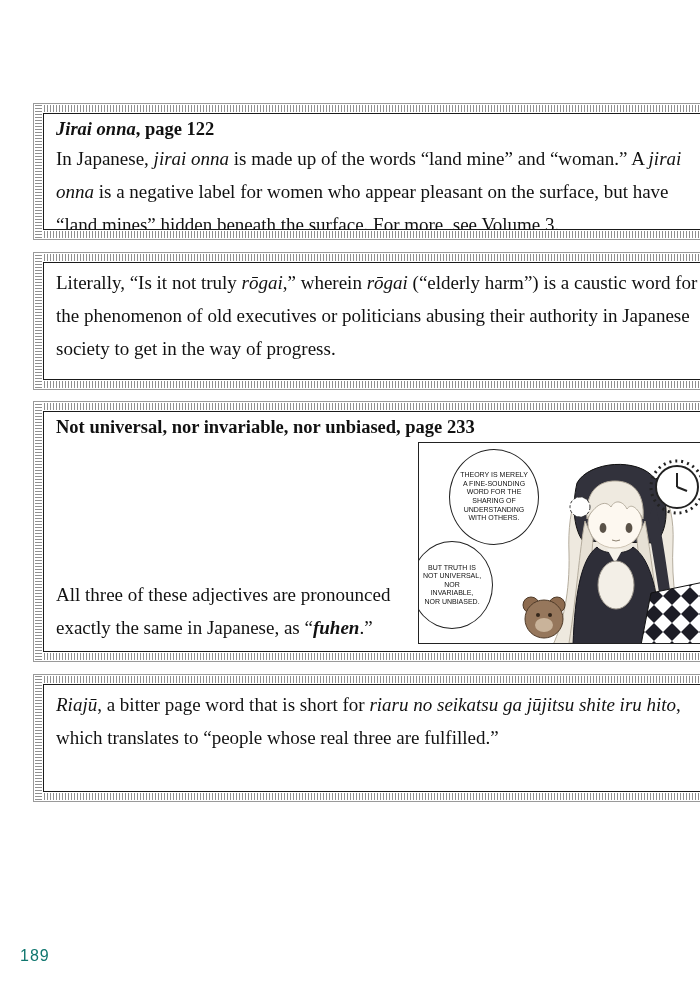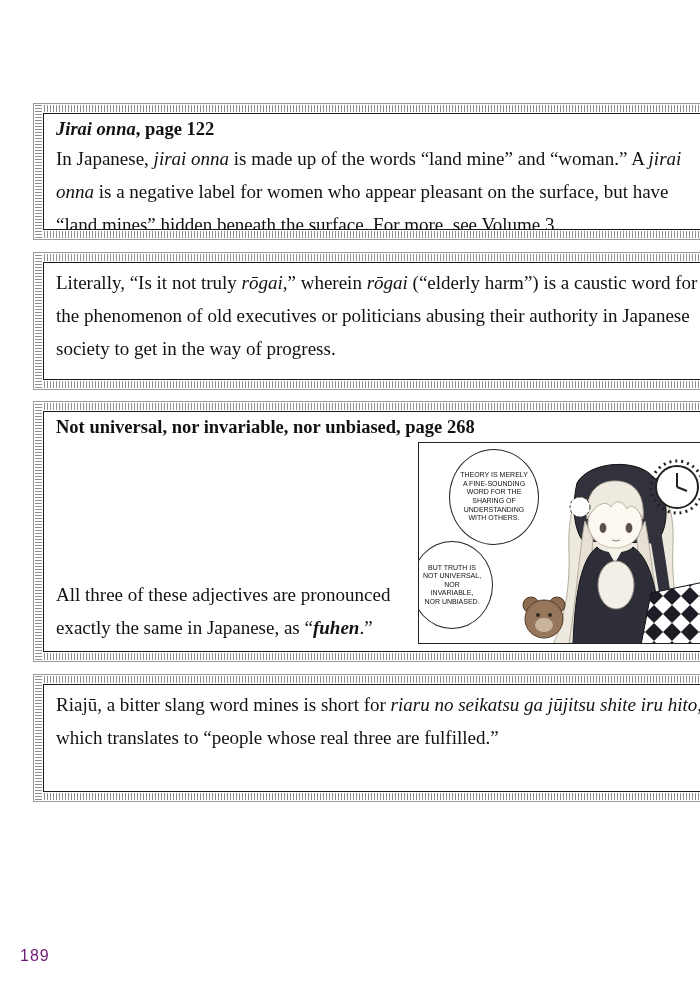--- a/index.html
+++ b/index.html
@@ -27,21 +27,21 @@
   .panel svg { position:absolute; right:0; top:0; }
 
   .bubble { position:absolute; background:#fff; border:1px solid #222; border-radius:50%;
             display:flex; align-items:center; justify-content:center; text-align:center;
             font-family:"Liberation Sans", sans-serif; font-size:7px; line-height:1.22;
             padding:10px; color:#111; }
   .b1 { left:30px; top:6px;  width:90px;  height:96px; }
   .b2 { left:-8px; top:98px; width:82px;  height:88px; }
 
   .pagenum { position:absolute; left:20px; top:947px; font-family:"Liberation Sans", sans-serif;
-             font-size:16px; color:#701a75; letter-spacing:1px; }
+             font-size:16px; color:#0f766e; letter-spacing:1px; }
 </style>
 </head>
 <body>
 
 <div class="page">
 
   <section class="notebox" style="top:103px;height:137px">
     <div class="h ht"></div>
     <div class="h hb"></div>
     <div class="h hl"></div>
@@ -61,21 +61,21 @@
       <p class="bodytext"><span>Literally, “Is it not truly </span><span style="font-style: italic;">rōgai</span><span>,” wherein </span><span style="font-style: italic;">rōgai</span><span> (“elderly harm”) is a caustic word for the phenomenon of old executives or politicians abusing their authority in Japanese society to get in the way of progress.</span></p>
     </div>
   </section>
 
   <section class="notebox" style="top:401px;height:261px">
     <div class="h ht"></div>
     <div class="h hb"></div>
     <div class="h hl"></div>
     <div class="h hr"></div>
     <div class="inner">
-      <h2 class="title"><span>Not universal, nor invariable, nor unbiased, page 268</span></h2>
+      <h2 class="title"><span>Not universal, nor invariable, nor unbiased, page 233</span></h2>
       <div class="cols">
         <p class="bodytext col-left"><span>All three of these adjectives are pronounced exactly the same in Japanese, as “</span><span style="font-style: italic; font-weight: bold;">fuhen</span><span>.”</span></p>
         <div class="panel">
           <svg viewBox="0 0 190 202" width="190" height="202">
             <defs>
               <pattern id="dia" width="18" height="18" patternUnits="userSpaceOnUse">
                 <rect width="18" height="18" fill="#fff"></rect>
                 <path d="M9 0 L18 9 L9 18 L0 9 Z" fill="#1d1d26"></path>
               </pattern>
             </defs>
@@ -131,19 +131,19 @@
       </div>
     </div>
   </section>
 
   <section class="notebox" style="top:674px;height:128px">
     <div class="h ht"></div>
     <div class="h hb"></div>
     <div class="h hl"></div>
     <div class="h hr"></div>
     <div class="inner">
-      <p class="bodytext"><span style="">Riajū</span><span>, a bitter slang word mines is short for </span><span style="font-style: italic;">riaru no seikatsu ga jūjitsu shite iru hito</span><span>, which translates to “people whose real three are fulfilled.”</span></p>
+      <p class="bodytext"><span style="font-style: italic;">Riajū</span><span>, a bitter page word that is short for </span><span style="font-style: italic;">riaru no seikatsu ga jūjitsu shite iru hito</span><span>, which translates to “people whose real three are fulfilled.”</span></p>
     </div>
   </section>
 
   <div class="pagenum">189</div>
 
 </div>
 
 </body></html>

